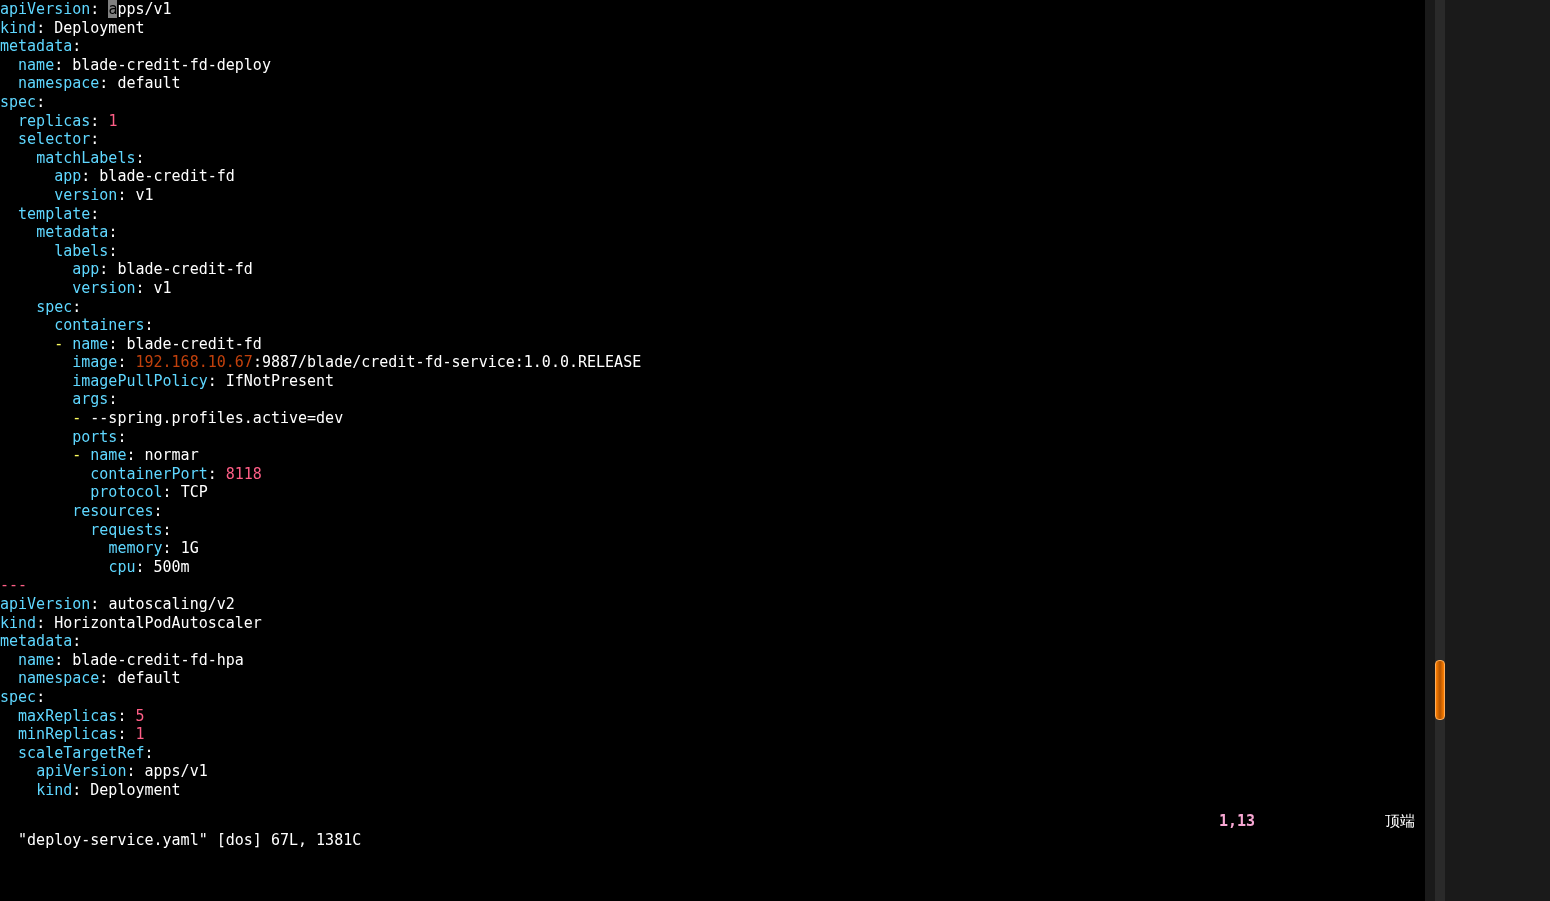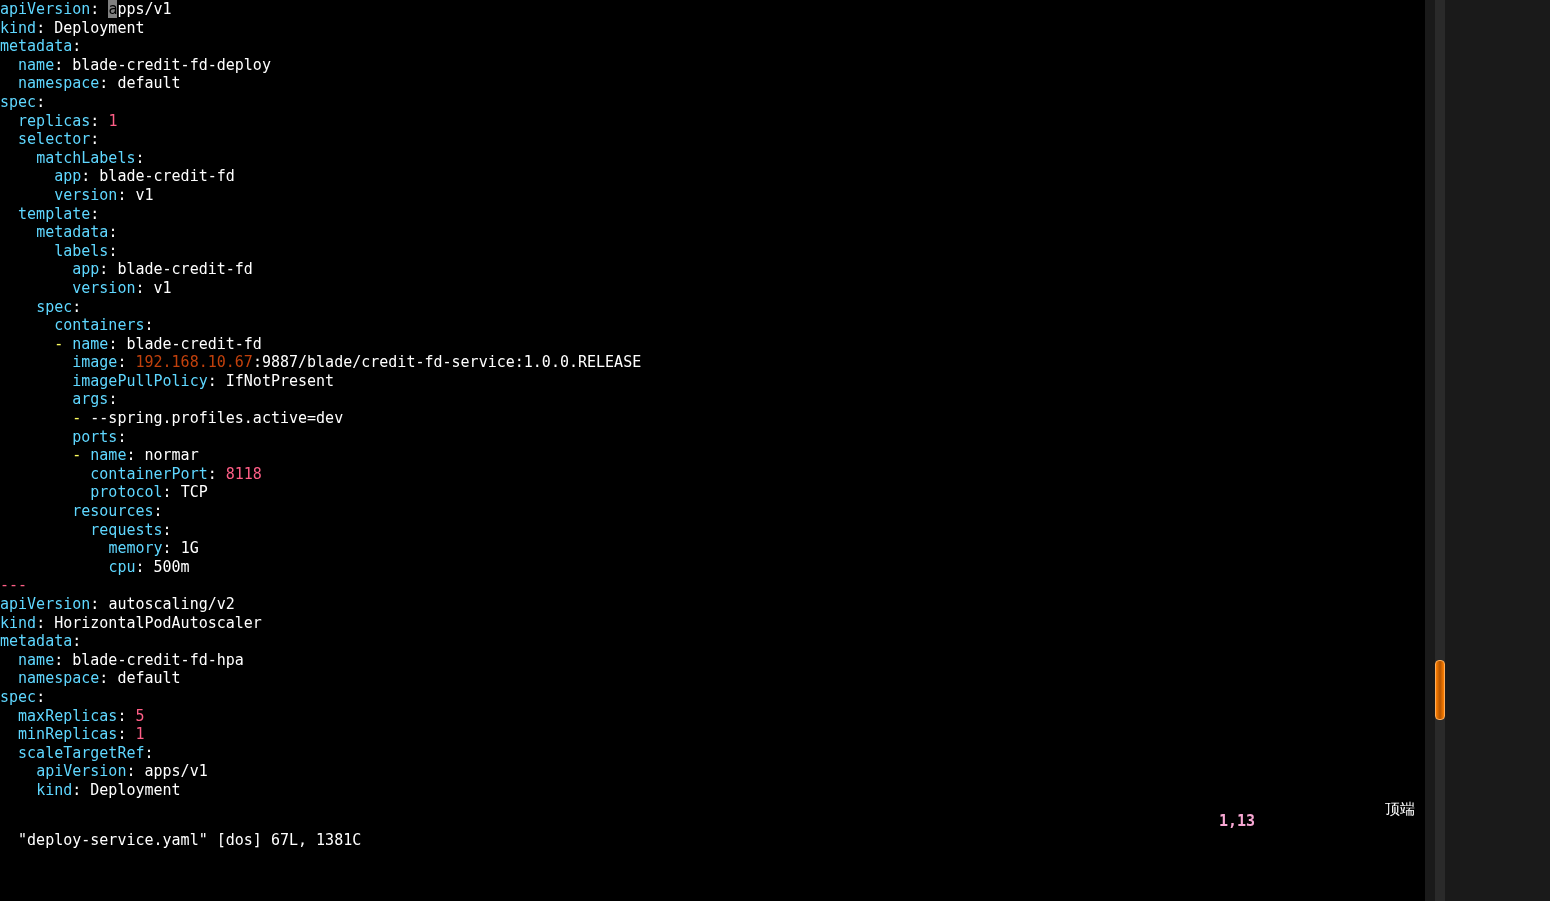--- a/index.html
+++ b/index.html
@@ -50,21 +50,21 @@
   .status-pos {
     position: absolute;
     right: 170px;
     bottom: 0;
     color: #f9a8d4;
     font-weight: bold;
   }
   .status-right {
     position: absolute;
     right: 10px;
-    bottom: 12px;
+    bottom: 0;
     color: #fff;
   }
   .right-strip {
     position: absolute;
     top: 0;
     right: 0;
     width: 125px;
     height: 100%;
     background: #1a1a1a;
   }

